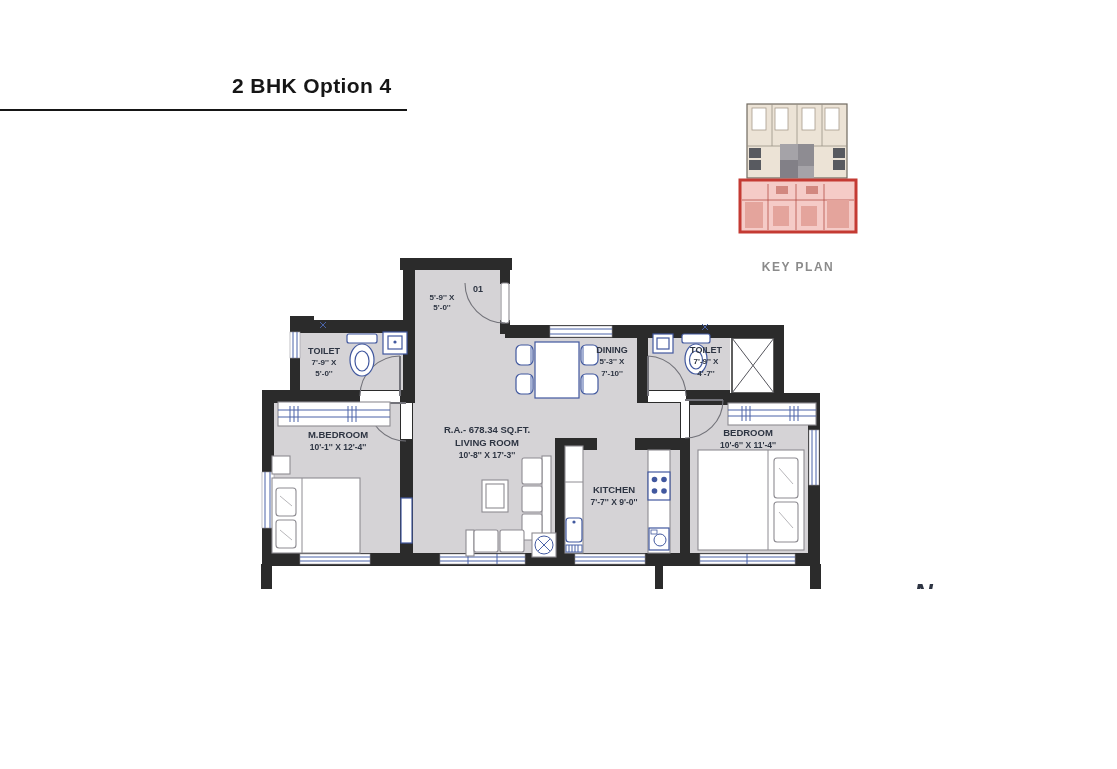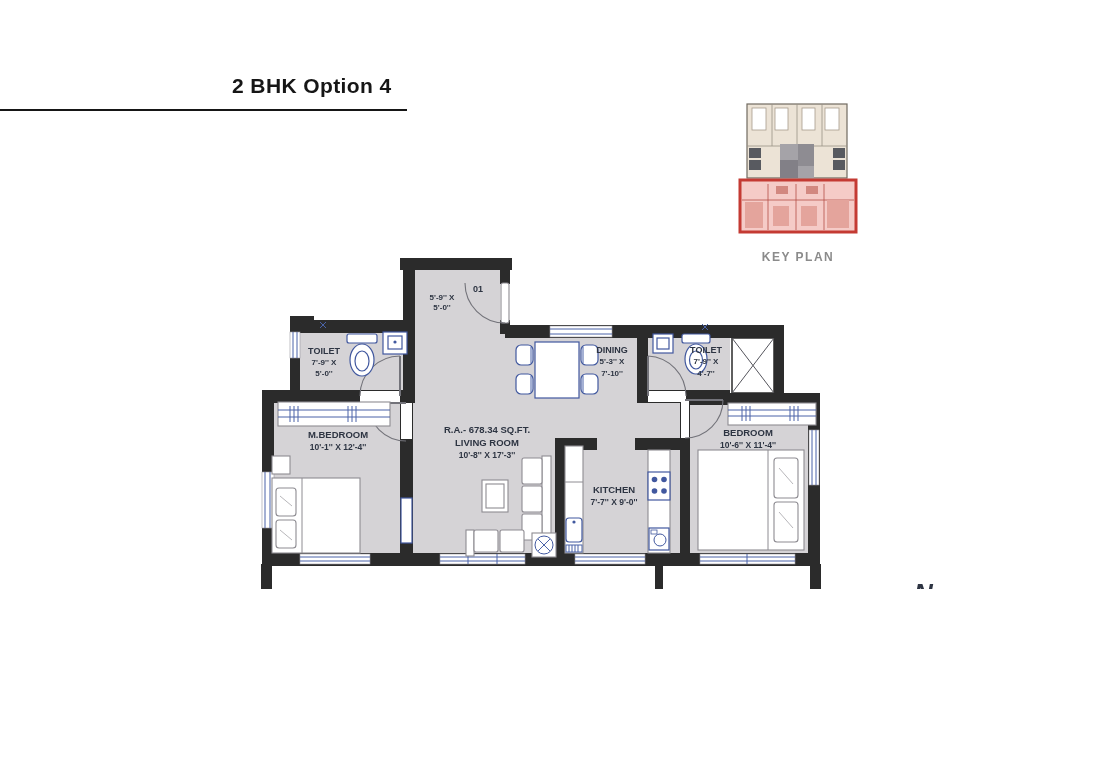--- a/index.html
+++ b/index.html
@@ -2,21 +2,21 @@
 <html><head>
 <meta charset="utf-8">
 <style>
   html,body{margin:0;padding:0;background:#fff;}
   .stage{position:relative;width:1117px;height:589px;background:#ffffff;
          font-family:"Liberation Sans",sans-serif;overflow:hidden;}
   .plan-title{position:absolute;left:232px;top:74px;font-size:21px;font-weight:700;
               color:#161616;letter-spacing:.4px;}
   .title-rule{position:absolute;left:0;top:109px;width:407px;height:2px;background:#161616;}
   .keyplan{position:absolute;left:736px;top:100px;width:124px;text-align:center;}
-  .keyplan-caption{margin-top:10px;font-size:12px;font-weight:700;color:#8b8b8b;
+  .keyplan-caption{margin-top:20px;font-size:12px;font-weight:700;color:#8b8b8b;
                    letter-spacing:1.5px;}
   .floorplan{position:absolute;left:250px;top:250px;}
   .north{position:absolute;left:874px;top:572px;}
   .footer-area{position:absolute;left:60px;top:652px;font-size:22px;font-weight:400;
                color:#1f1f1f;letter-spacing:.3px;}
   svg text{font-family:"Liberation Sans",sans-serif;font-weight:700;fill:#2d3442;}
   .wall{fill:#2b2b2b;}
   .floor{fill:#d5d3d6;}
   .fix{fill:#ffffff;stroke:#41589f;stroke-width:1.2;}
   .fixg{fill:#ffffff;stroke:#8e8c92;stroke-width:1.1;}

